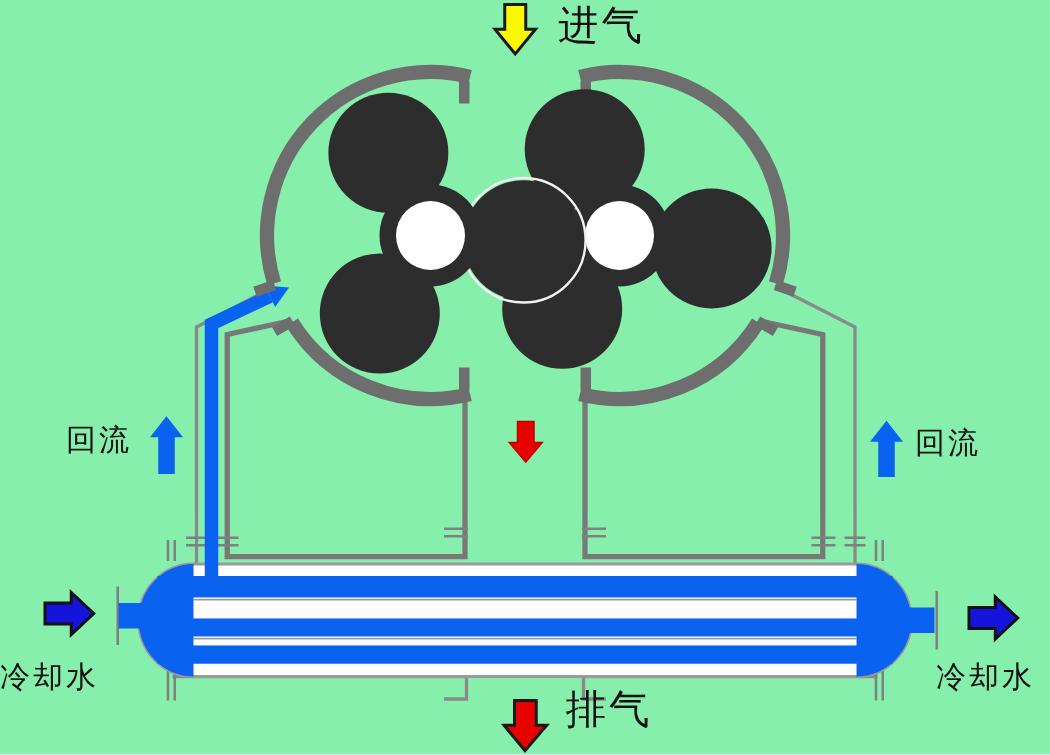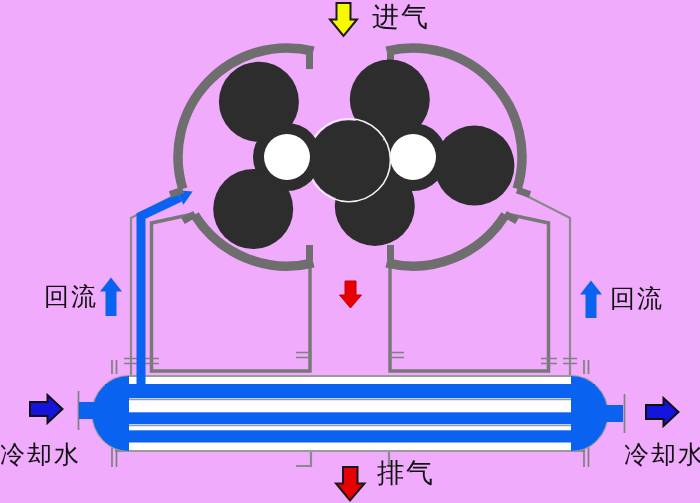--- a/index.html
+++ b/index.html
@@ -1,22 +1,22 @@
 <!DOCTYPE html>
 <html><head>
 <meta charset="utf-8">
 <style>
   html,body{margin:0;padding:0;background:#fff;}
   .stage{
-    position:relative;width:700px;height:503px;background:#f0abfc;
+    position:relative;width:700px;height:503px;background:#86efac;
     font-family:"Liberation Sans", sans-serif;overflow:hidden;
   }
   .stage svg{position:absolute;left:0;top:0;}
   .lbl{
-    position:absolute;color:#111;font-size:25px;letter-spacing:2px;
+    position:absolute;color:#111;font-size:20px;letter-spacing:2px;
     font-family:"Liberation Sans", sans-serif;line-height:1.1;white-space:nowrap;
   }
   .lbl.big{font-size:27px;}
 </style>
 </head>
 <body>
 
 <div class="stage">
 
 <svg width="700" height="503" viewBox="0 0 700 503">

